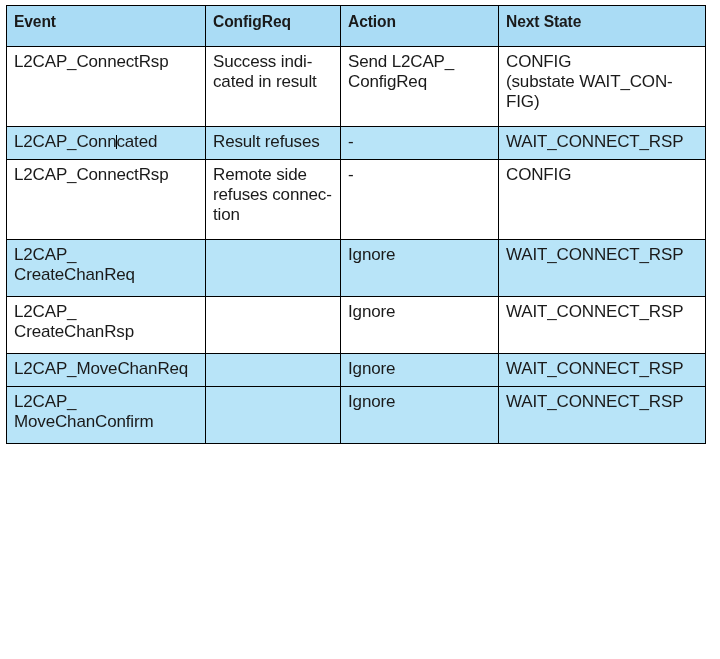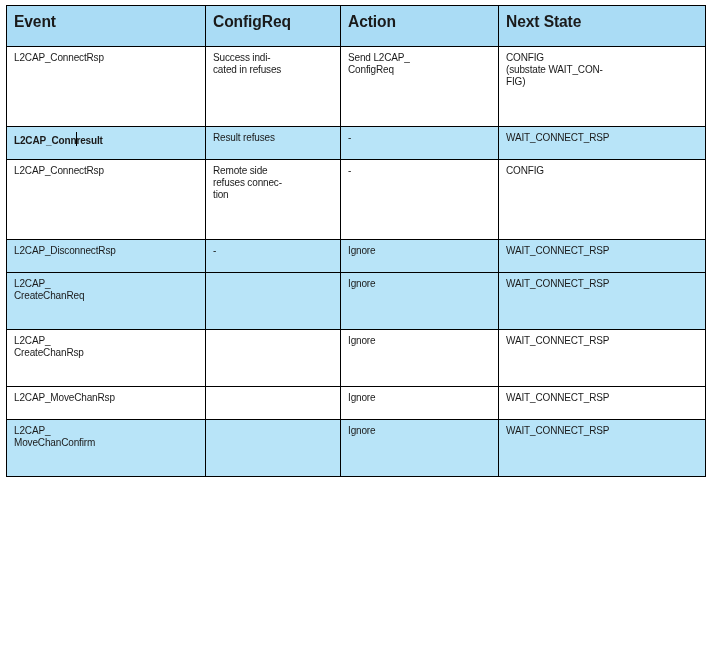--- a/index.html
+++ b/index.html
@@ -31,21 +31,21 @@
   table.state-table col.c-event      { width: 199px; }
   table.state-table col.c-condition  { width: 135px; }
   table.state-table col.c-action     { width: 158px; }
   table.state-table col.c-nextstate  { width: 207px; }
 
   table.state-table th,
   table.state-table td {
     border: 1.6px solid #000000;
     vertical-align: top;
     padding: 5px 7px 6px 7px;
-    font-size: 10px;
+    font-size: 17px;
     line-height: 1.18;
     color: #1a1a1a;
     letter-spacing: -0.15px;
     word-break: break-word;
     white-space: pre-line;
   }
   table.state-table thead th {
     background: #aadcf5;
     font-weight: bold;
     text-align: left;
@@ -73,21 +73,21 @@
     display: inline;
   }
   .caret {
     display: inline-block;
     width: 1.6px;
     height: 14px;
     background: #000000;
     vertical-align: -2px;
     margin: 0 -0.8px;
   }
-  .cell-text { display: inline; font-weight: bold; }
+  .cell-text { display: inline; }
 </style>
 </head>
 <body>
 
 <div class="page">
   <table class="state-table">
     <colgroup>
       <col class="c-event">
       <col class="c-condition">
       <col class="c-action">
@@ -98,63 +98,57 @@
         <th>Event</th>
         <th>ConfigReq</th>
         <th>Action</th>
         <th>Next State</th>
       </tr>
     </thead>
     <tbody id="table-body">
         <tr class="row-plain h-tall">
           <td>L2CAP_ConnectRsp</td>
           <td>Success indi-
-cated in refuses</td>
+cated in result</td>
           <td>Send L2CAP_
 ConfigReq</td>
           <td>CONFIG
 (substate WAIT_CON-
 FIG)</td>
         </tr>
         <tr class="row-shaded h-short">
-          <td><span class="caret-wrap"><span class="cell-text">L2CAP_Conn</span><span class="caret"></span><span class="cell-text">result</span></span></td>
+          <td><span class="caret-wrap"><span class="cell-text">L2CAP_Conn</span><span class="caret"></span><span class="cell-text">cated</span></span></td>
           <td>Result refuses</td>
           <td>-</td>
           <td>WAIT_CONNECT_RSP</td>
         </tr>
         <tr class="row-plain h-tall">
           <td>L2CAP_ConnectRsp</td>
           <td>Remote side
 refuses connec-
 tion</td>
           <td>-</td>
           <td>CONFIG</td>
-        </tr>
-        <tr class="row-shaded h-short">
-          <td>L2CAP_DisconnectRsp</td>
-          <td>-</td>
-          <td>Ignore</td>
-          <td>WAIT_CONNECT_RSP</td>
         </tr>
         <tr class="row-shaded h-mid">
           <td>L2CAP_
 CreateChanReq</td>
           <td></td>
           <td>Ignore</td>
           <td>WAIT_CONNECT_RSP</td>
         </tr>
         <tr class="row-plain h-mid">
           <td>L2CAP_
 CreateChanRsp</td>
           <td></td>
           <td>Ignore</td>
           <td>WAIT_CONNECT_RSP</td>
         </tr>
-        <tr class="row-plain h-short">
-          <td>L2CAP_MoveChanRsp</td>
+        <tr class="row-shaded h-short">
+          <td>L2CAP_MoveChanReq</td>
           <td></td>
           <td>Ignore</td>
           <td>WAIT_CONNECT_RSP</td>
         </tr>
         <tr class="row-shaded h-mid">
           <td>L2CAP_
 MoveChanConfirm</td>
           <td></td>
           <td>Ignore</td>
           <td>WAIT_CONNECT_RSP</td>

